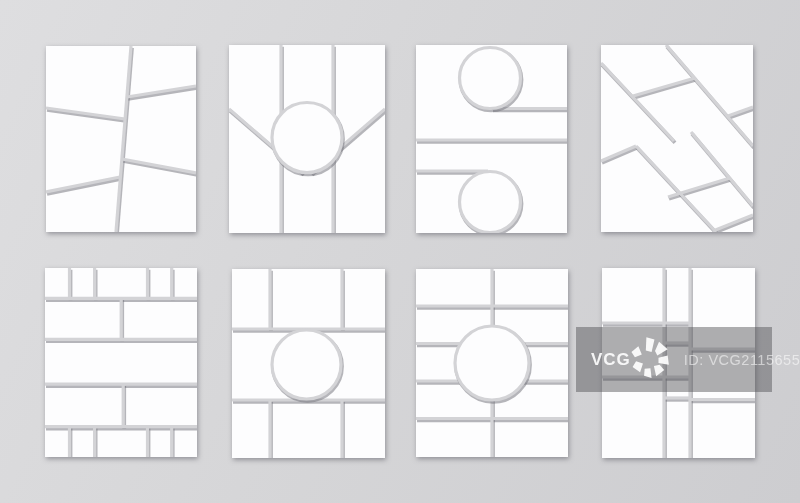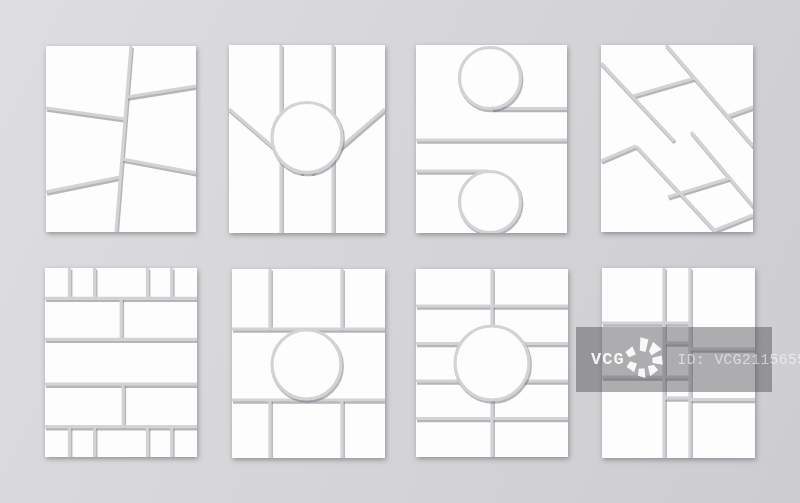--- a/index.html
+++ b/index.html
@@ -16,21 +16,21 @@
     filter:drop-shadow(1px 2px 2.5px rgba(75,75,85,.5));
   }
   svg.panel .bgfill{fill:var(--panel,#fdfdfe);}
   svg.panel g.shadow{stroke:var(--divider_shadow,rgba(110,110,118,.5));stroke-width:3.8;fill:none;}
   svg.panel g.gap{stroke:var(--divider_gap,#d3d3d6);stroke-width:3.2;fill:none;}
   svg.panel .cfill{fill:var(--panel,#fdfdfe);stroke:none;}
   .band{
     position:absolute;left:576px;top:327px;width:196px;height:65px;
     background:var(--watermark_band,rgba(75,75,80,.45));
     display:flex;align-items:center;z-index:5;
-    box-sizing:border-box;padding-left:15px;white-space:nowrap;font-family:Liberation Mono, monospace;
+    box-sizing:border-box;padding-left:15px;white-space:nowrap;
   }
   .band .brand{
     color:var(--watermark_brand_text,#fff);
     font-weight:bold;font-size:17px;letter-spacing:1px;opacity:.9;
   }
   .band .logo{margin-left:-3px;margin-top:-2px;flex:0 0 auto;}
   .band .wid{
     margin-left:10px;
     color:var(--watermark_id_text,rgba(255,255,255,.55));
     font-size:14.5px;letter-spacing:.5px;

